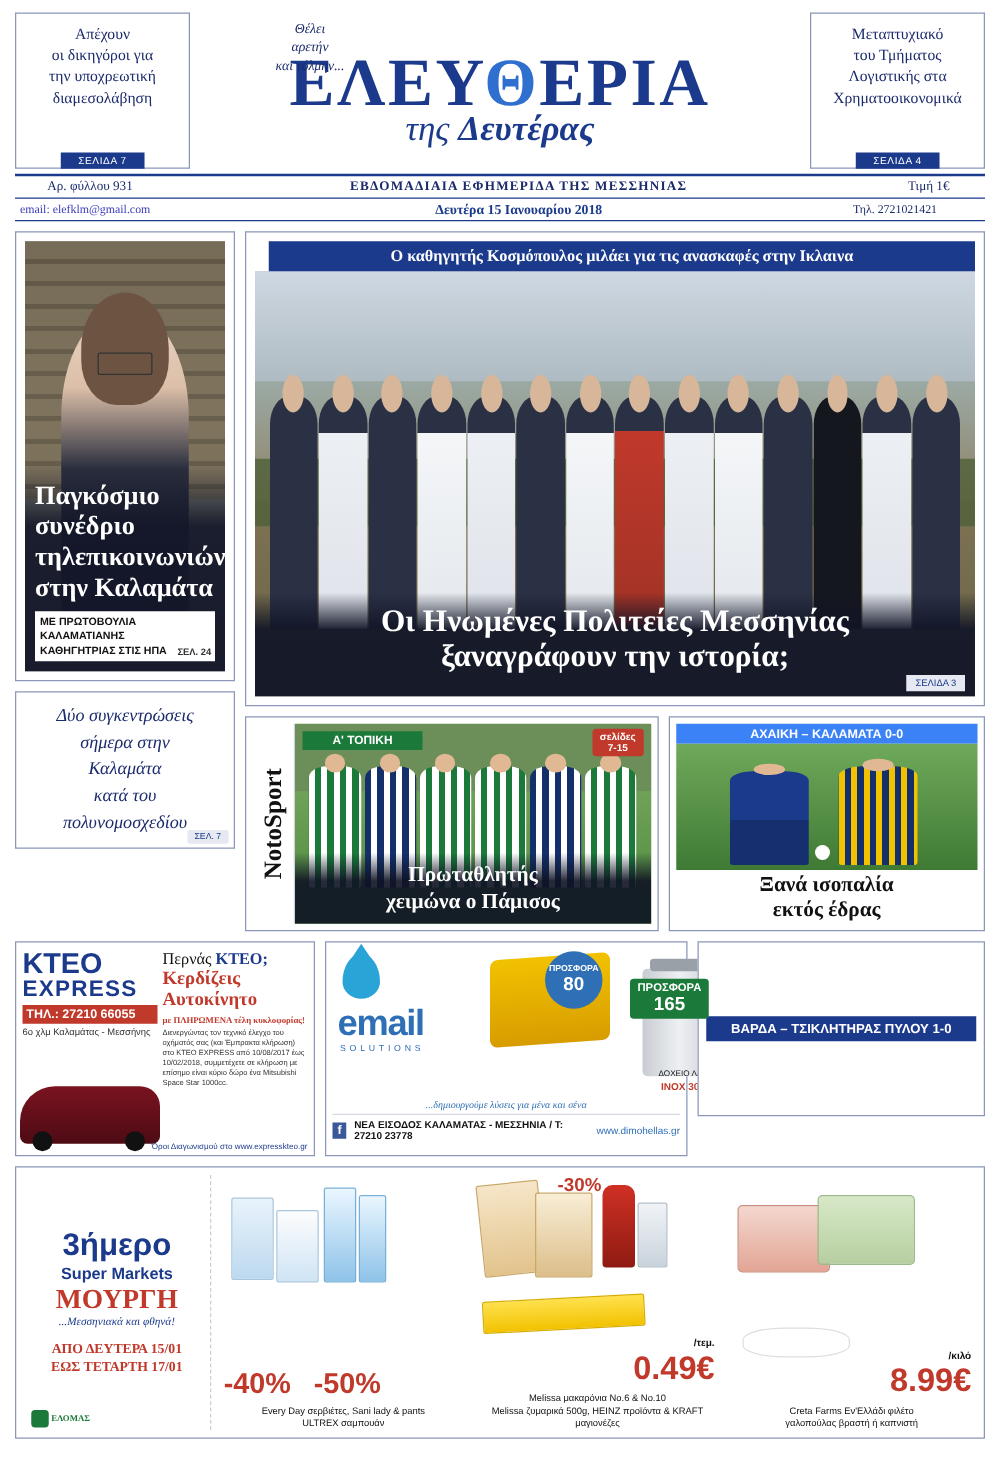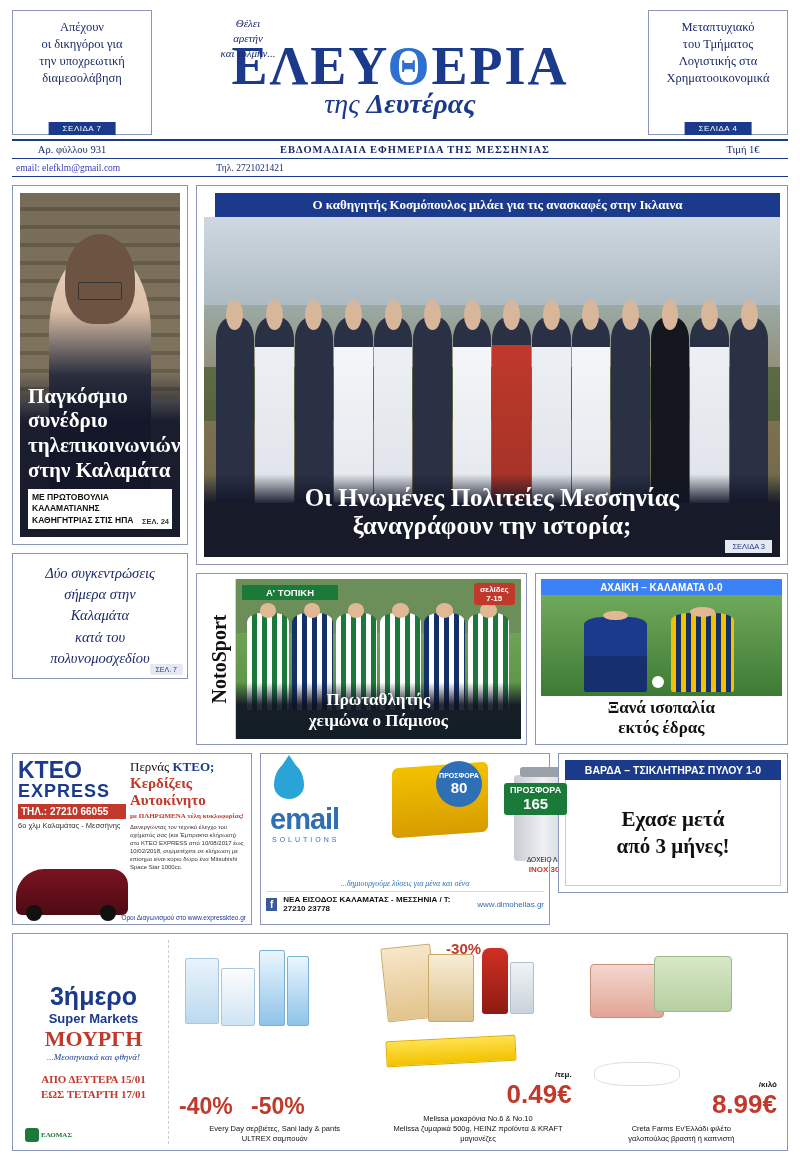--- a/index.html
+++ b/index.html
@@ -279,20 +279,21 @@
     </div>
   </div>
 
   <div class="mh-bar">
     <div class="c1">Αρ. φύλλου 931</div>
     <div class="c2">ΕΒΔΟΜΑΔΙΑΙΑ ΕΦΗΜΕΡΙΔΑ ΤΗΣ ΜΕΣΣΗΝΙΑΣ</div>
     <div class="c3">Τιμή 1€</div>
   </div>
   <div class="mh-bar2">
     <div class="c1">email: elefklm@gmail.com</div>
+    <div class="c2">Δευτέρα 15 Ιανουαρίου 2018</div>
     <div class="c3">Τηλ. 2721021421</div>
   </div>
 
   <div class="content">
 
     <div class="col-left">
 
       <div class="feature">
         <div class="photo">
           <div class="ph-shelf"></div>
@@ -461,24 +462,20 @@
       <div class="dimo-tag">...δημιουργούμε λύσεις για μένα και σένα</div>
       <div class="dimo-foot">
         <span class="fb">f</span>
         <span class="addr">ΝΕΑ ΕΙΣΟΔΟΣ ΚΑΛΑΜΑΤΑΣ - ΜΕΣΣΗΝΙΑ / Τ: 27210 23778</span>
         <span class="site">www.dimohellas.gr</span>
       </div>
     </div>
 
     <div class="ad ad-varda">
       <div class="varda-head">ΒΑΡΔΑ – ΤΣΙΚΛΗΤΗΡΑΣ ΠΥΛΟΥ 1-0</div>
-      <div class="varda-body">
-        <h3 style="white-space:pre-line;">Εχασε μετά
-από 3 μήνες!</h3>
-      </div>
     </div>
 
   </div>
 
   <div class="promo">
     <div class="promo-left">
       <div class="three">3ήμερο</div>
       <div class="sm">Super Markets</div>
       <div class="mourgi">ΜΟΥΡΓΗ</div>
       <div class="slog">...Μεσσηνιακά και φθηνά!</div>

